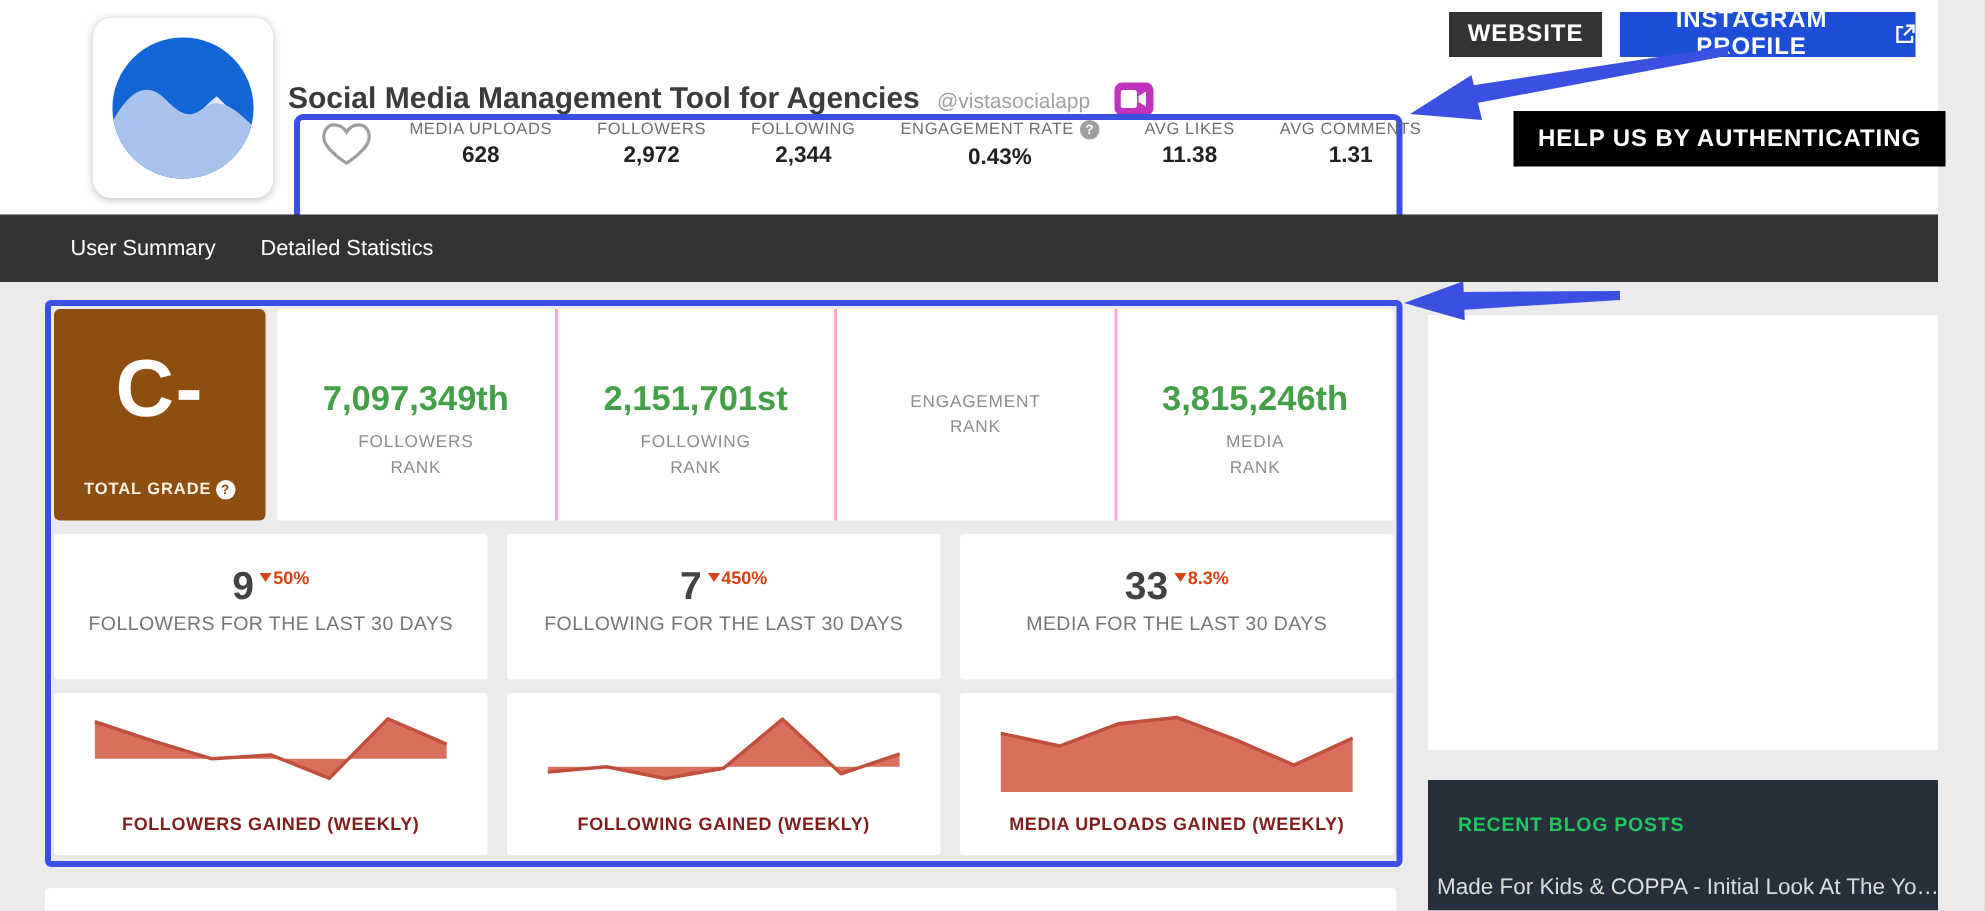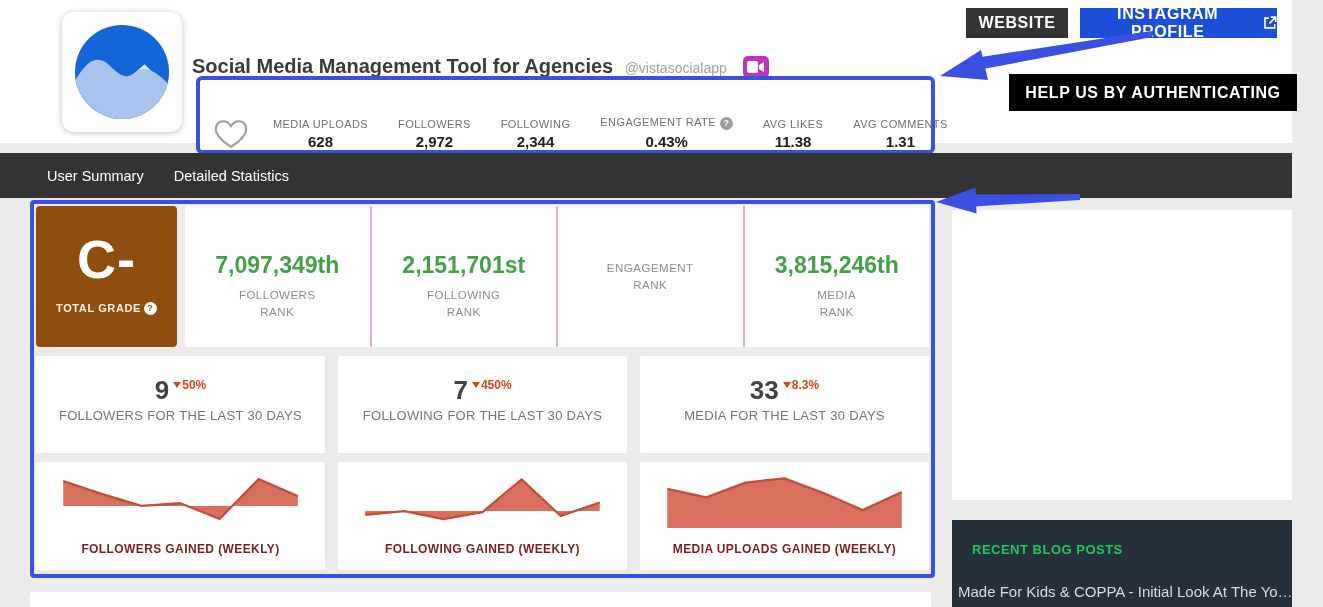--- a/index.html
+++ b/index.html
@@ -12,57 +12,57 @@
                  border-radius:12px; box-shadow:0 1px 6px rgba(0,0,0,.25); display:flex; align-items:center; justify-content:center; }
   .title-row { position:absolute; left:192px; top:55px; white-space:nowrap; }
   .title { font-size:20px; font-weight:bold; color:#3b3b3b; }
   .handle { font-size:14px; color:#a2a2a2; margin-left:7px; }
   .cam { display:inline-block; width:26px; height:22px; background:#bf33bd; border-radius:5px;
          vertical-align:middle; margin-left:12px; position:relative; top:-2px; }
   .cam svg { position:absolute; left:4px; top:4px; }
 
   .statsbox { position:absolute; left:196px; top:76px; width:739px; height:78px;
               border:4px solid #3a50e3; border-radius:6px; background:#fff;
-              display:flex; align-items:flex-end; }
+              display:flex; align-items:flex-start; }
   .heart { margin:0 10px 0 14px; display:flex; }
   .stat { text-align:center; padding:0 15px; }
   .stat-label { font-size:11px; color:#6f6f6f; letter-spacing:.4px; white-space:nowrap; }
   .stat-value { font-size:15px; font-weight:bold; color:#212121; margin-top:3px; }
   .qicon { display:inline-block; width:13px; height:13px; border-radius:50%; background:#9e9e9e;
            color:#fff; font-size:9px; font-weight:bold; line-height:13px; text-align:center;
            vertical-align:middle; margin-left:4px; }
 
   .btn { position:absolute; border:none; color:#fff; font-family:"Liberation Sans",sans-serif;
          font-size:16px; font-weight:bold; letter-spacing:.6px; cursor:pointer;
          display:flex; align-items:center; justify-content:center; gap:8px; }
   .btn-website   { left:966px;  top:8px;  width:102px; height:30px; background:#333333; }
   .btn-instagram { left:1080px; top:8px;  width:197px; height:30px; background:#1d4ed8; }
   .btn-auth      { left:1009px; top:74px; width:288px; height:37px; background:#000000; }
 
   
-  .nav { position:absolute; left:0; top:153px; width:1292px; height:45px; background:#333333;
+  .nav { position:absolute; left:0; top:143px; width:1292px; height:45px; background:#333333;
          display:flex; align-items:center;text-align:right; }
   .nav-tab { color:#fff; font-size:14.5px; margin-left:47px; cursor:pointer; white-space:nowrap; }
   .nav-tab + .nav-tab { margin-left:30px; }
 
   
   .bodyarea { position:absolute; left:0; top:188px; width:1323px; height:419px; }
 
   .annotated { position:absolute; left:30px; top:12px; width:905px; height:378px;
                border:4px solid #3a50e3; border-radius:4px; padding:2px; }
   .row { display:flex; }
   .row1 { height:141px; margin-bottom:9px; gap:8px; }
   .row2 { height:97px;  margin-bottom:9px; gap:13px; }
   .row3 { height:108px; gap:13px; }
 
   .card { background:#fff; border-radius:2px; }
   .grade-card { width:141px; height:141px; background:#8d4e10; border-radius:4px;
                 color:#fff; text-align:center; position:relative; flex:none; }
   .grade-value { font-size:54px; font-weight:bold; margin-top:22px; letter-spacing:1px; }
-  .grade-label { position:absolute; bottom:32px; width:100%; font-size:11px; font-weight:bold;
+  .grade-label { position:absolute; bottom:14px; width:100%; font-size:11px; font-weight:bold;
                  color:#fdf3e3; letter-spacing:.6px; }
   .grade-label .gq { display:inline-block; width:13px; height:13px; border-radius:50%; background:#fff;
                      color:#8d4e10; font-size:9px; font-weight:bold; line-height:13px; text-align:center;
                      vertical-align:top; margin-left:3px; }
 
   .ranks-card { flex:1; display:flex; }
   .rank { flex:1; text-align:center; padding-top:46px; border-right:2px solid #f9a8d4; }
   .rank:last-child { border-right:none; }
   .rank-value { font-size:23px; font-weight:bold; color:#43a047; }
   .rank-label { font-size:11.5px; color:#8d8d8d; letter-spacing:.5px; margin-top:8px; line-height:17px; }

